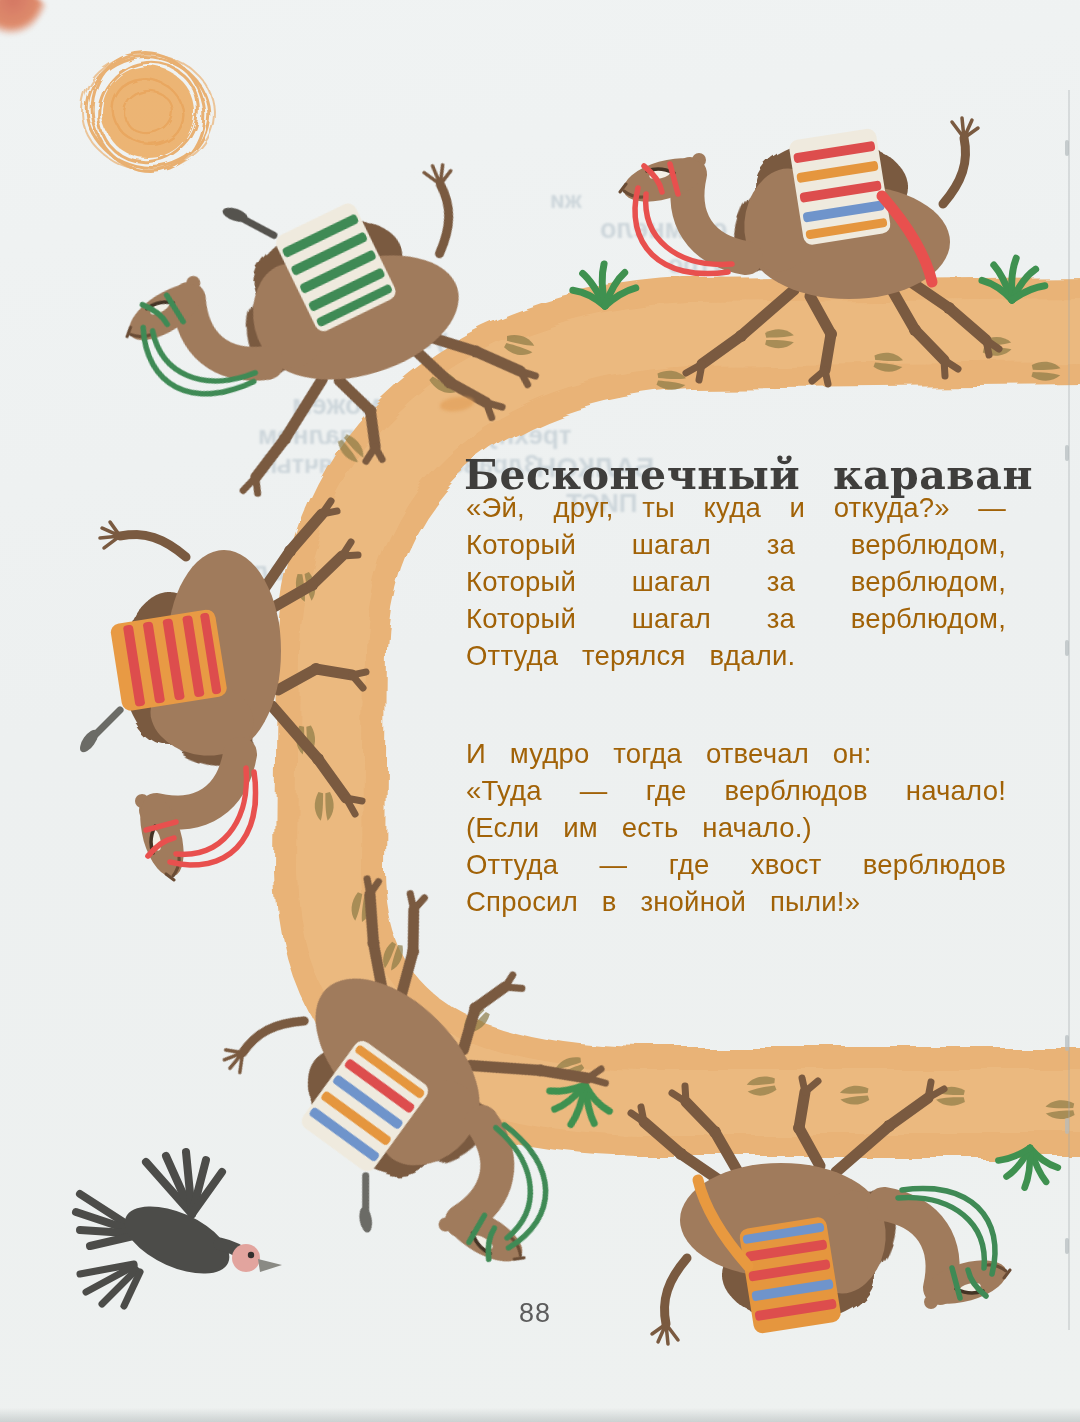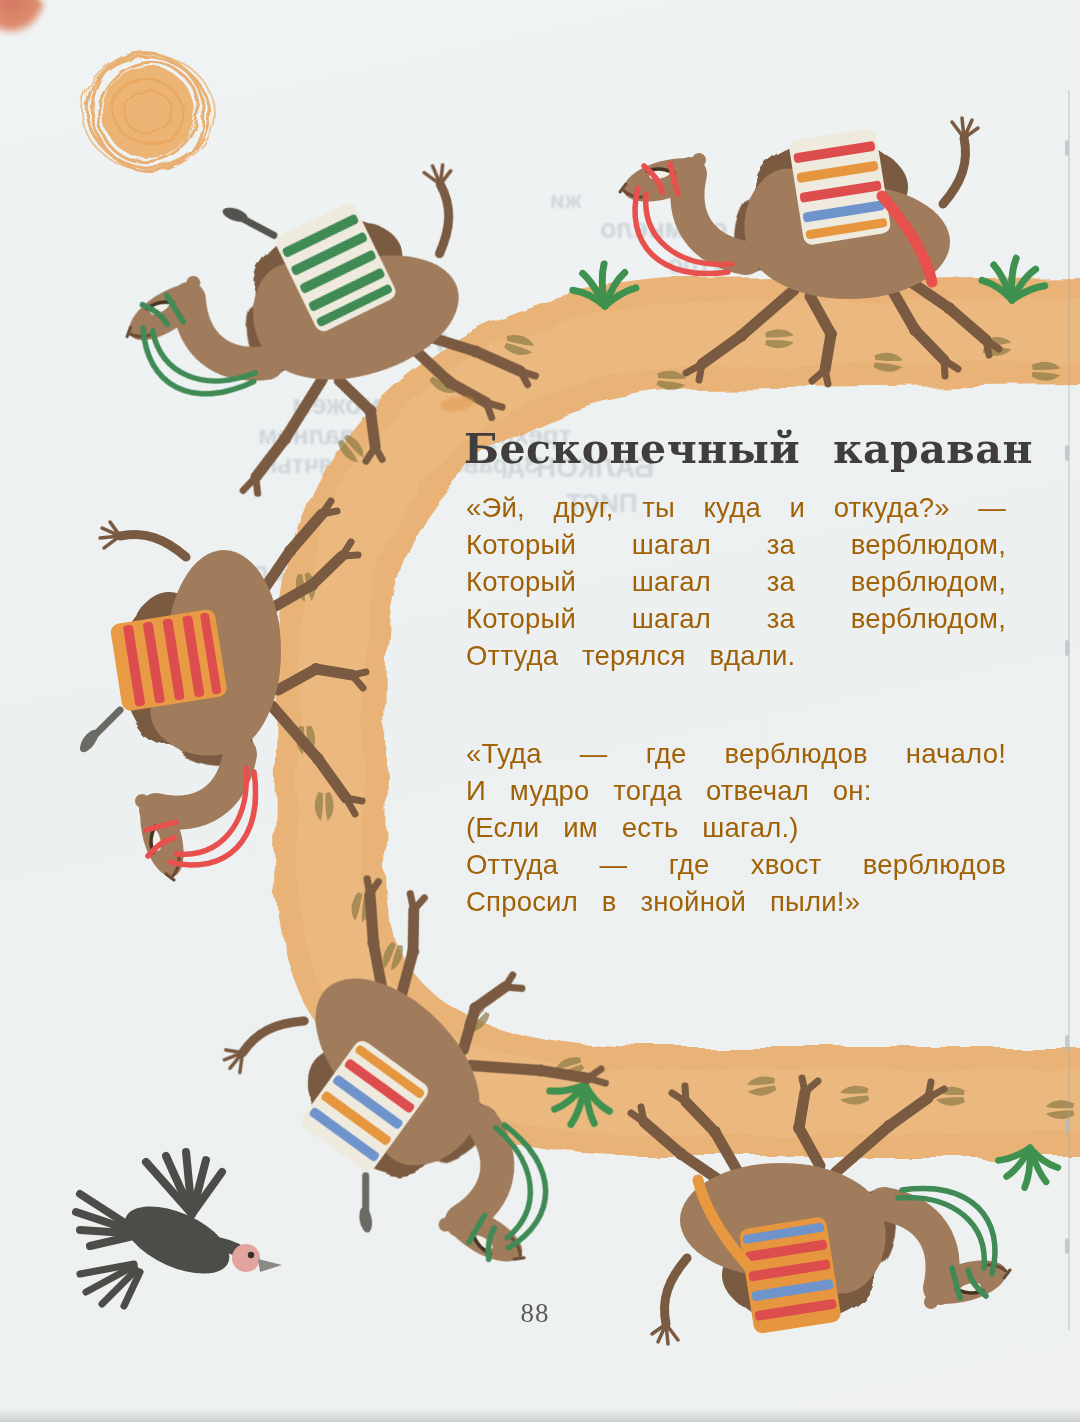--- a/index.html
+++ b/index.html
@@ -21,37 +21,37 @@
     position:absolute;
     transform:scaleX(-1);
     color:#b2c0c9;opacity:.55;
     filter:blur(1.2px);
     font-weight:bold;
     white-space:nowrap;
     font-family:"Liberation Sans",sans-serif;
   }
 
   .page-title{
-    position:absolute;left:464px;top:398px;
+    position:absolute;left:464px;top:424px;
     font-family:"DejaVu Serif",serif;font-weight:bold;
     font-size:41px;color:#3f3e3c;
     letter-spacing:.5px;word-spacing:18px;white-space:nowrap;
   }
   .poem{position:absolute;left:466px;width:540px;color:#a16207;}
   #stanza-1{top:489px;}
   #stanza-2{top:735px;}
   .poem-line{
     font-size:27.5px;line-height:37px;letter-spacing:.2px;
     text-align:justify;text-align-last:justify;
   }
   .poem-line.short{text-align-last:left;word-spacing:16px;}
 
   .page-number{
     position:absolute;left:500px;top:1298px;width:70px;
-    text-align:center;font-size:27px;color:#5c5c5c;letter-spacing:1px;font-family:Liberation Serif, serif;
+    text-align:center;font-size:27px;color:#5c5c5c;letter-spacing:1px;
   }
 
   .corner-smudge{
     position:absolute;left:-8px;top:-12px;width:46px;height:50px;
     background:radial-gradient(ellipse at 30% 30%,#d0614a 0%,#db7a55 55%,rgba(219,122,85,0) 75%);
     filter:blur(2px);transform:rotate(35deg);opacity:.85;
   }
   .paint-smudge{
     position:absolute;left:440px;top:397px;width:34px;height:14px;border-radius:50%;
     background:#e2a05a;opacity:.7;filter:blur(1.5px);transform:rotate(-8deg);
@@ -274,23 +274,23 @@
 
   <div class="poem" id="stanza-1">
     <div class="poem-line">«Эй, друг, ты куда и откуда?» —</div>
     <div class="poem-line">Который шагал за верблюдом,</div>
     <div class="poem-line">Который шагал за верблюдом,</div>
     <div class="poem-line">Который шагал за верблюдом,</div>
     <div class="poem-line short">Оттуда терялся вдали.</div>
   </div>
 
   <div class="poem" id="stanza-2">
+    <div class="poem-line short">И мудро тогда отвечал он:</div>
     <div class="poem-line">«Туда — где верблюдов начало!</div>
-    <div class="poem-line short">И мудро тогда отвечал он:</div>
-    <div class="poem-line short">(Если им есть шагал.)</div>
+    <div class="poem-line short">(Если им есть начало.)</div>
     <div class="poem-line">Оттуда — где хвост верблюдов</div>
     <div class="poem-line short">Спросил в знойной пыли!»</div>
   </div>
 
   <div class="page-number">88</div>
 
   <div class="page-edge-line"></div>
   <div class="stitch" style="top:140px;"></div>
   <div class="stitch" style="top:445px;"></div>
   <div class="stitch" style="top:640px;"></div>

